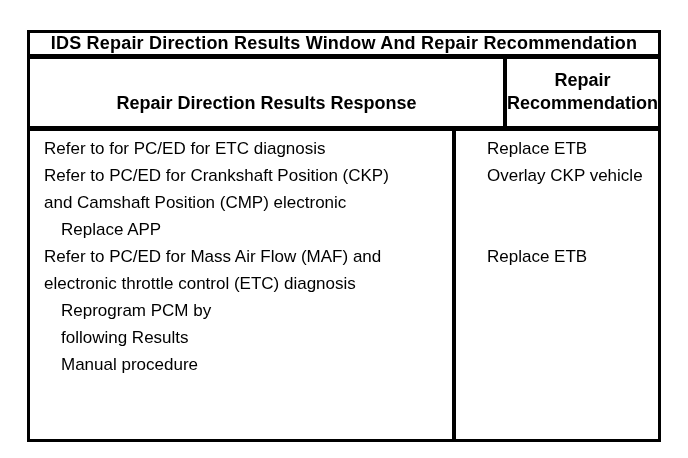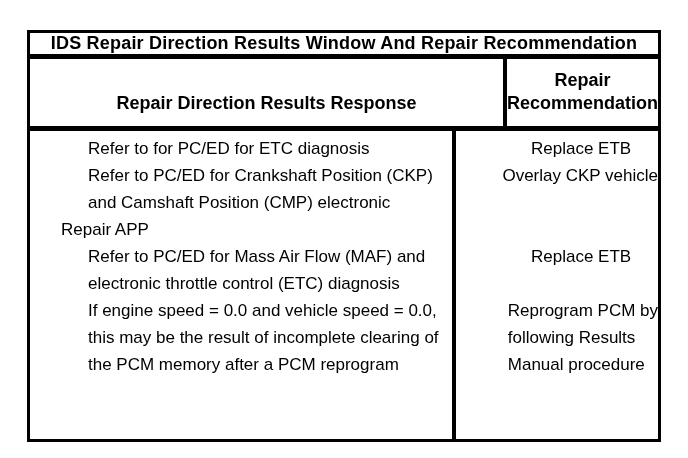--- a/index.html
+++ b/index.html
@@ -81,21 +81,20 @@
   .cell {
     font-size: 17px;
     line-height: 27px;
     white-space: pre;
     box-sizing: border-box;
   }
   .cell.response {
     width: 426px;
     padding-left: 14px;
     padding-right: 12px;
-    margin-left: 44px;
   }
   .cell.recommendation {
     flex: 1;
     padding-left: 11px;
     margin-left: 20px;
   }
 </style>
 </head>
 <body>
 
@@ -117,32 +116,29 @@
       <div class="cell recommendation">Replace ETB</div>
     </div>
 
     <div class="body-row">
       <div class="cell response">Refer to PC/ED for Crankshaft Position (CKP)
 and Camshaft Position (CMP) electronic</div>
       <div class="cell recommendation">Overlay CKP vehicle</div>
     </div>
 
     <div class="body-row">
-      <div class="cell recommendation">Repair APP</div>
+      <div class="cell recommendation">Replace APP</div>
     </div>
 
     <div class="body-row">
       <div class="cell response">Refer to PC/ED for Mass Air Flow (MAF) and
 electronic throttle control (ETC) diagnosis</div>
       <div class="cell recommendation">Replace ETB</div>
     </div>
 
     <div class="body-row">
-      <div class="cell response">If engine speed = 0.0 and vehicle speed = 0.0,
-this may be the result of incomplete clearing of
-the PCM memory after a PCM reprogram</div>
       <div class="cell recommendation">Reprogram PCM by
 following Results
 Manual procedure</div>
     </div>
 
   </div>
 </div>
 
 </body></html>

